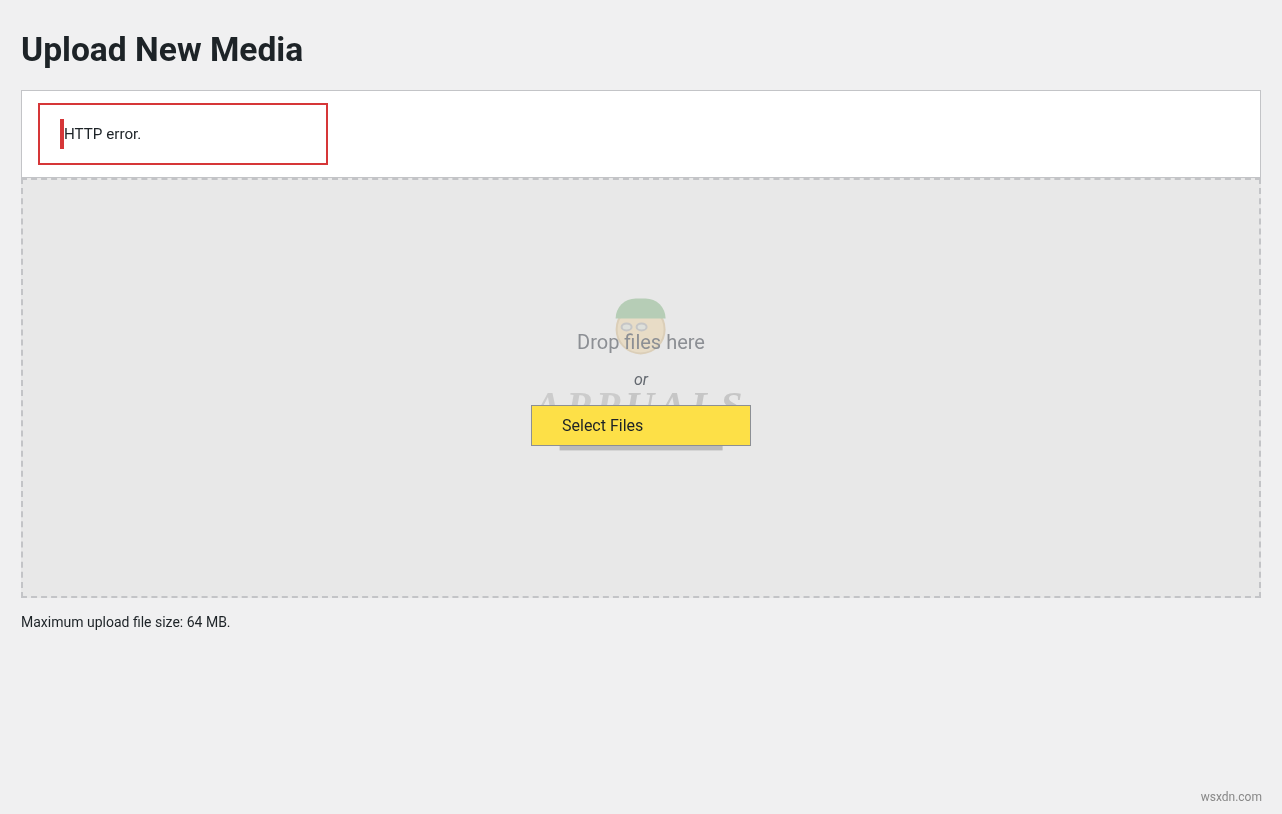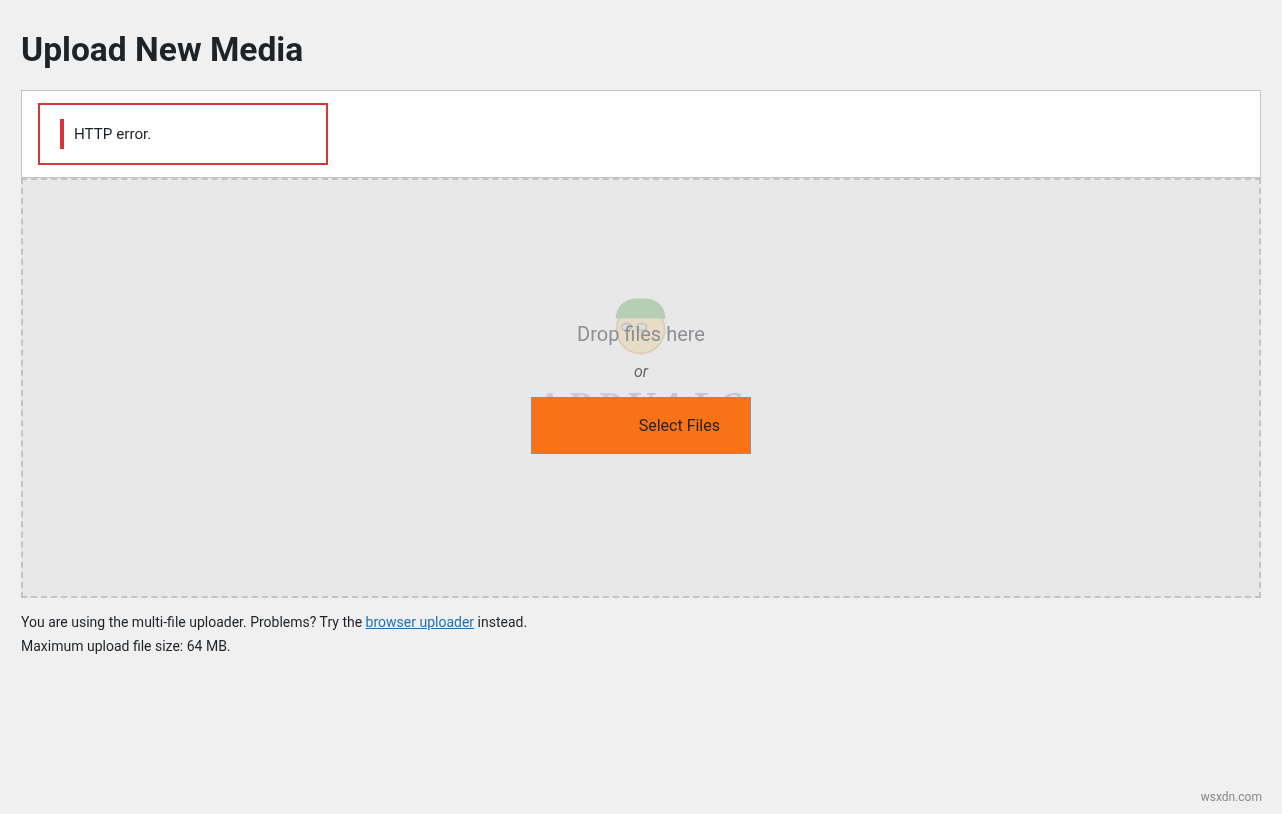--- a/index.html
+++ b/index.html
@@ -31,21 +31,20 @@
 
     .error-box {
       background-color: #fff;
       border-left: 4px solid #d63638;
       border: 2px solid #d63638;
       padding: 14px 20px;
       margin-bottom: 0;
       width: 290px;
       display: flex;
       align-items: center;
-      gap: 10px;
     }
 
     .error-bar {
       width: 4px;
       background-color: #d63638;
       height: 30px;
       flex-shrink: 0;
     }
 
     .error-text {
@@ -76,28 +75,28 @@
 
     .or-text {
       font-size: 1rem;
       color: #646970;
       margin-bottom: 16px;
       text-align: center;
       font-style: italic;
     }
 
     .select-files-btn {
-      background: #f97316;
+      background: #fde047;
       border: 1px solid #8c8f94;
       color: #1d2327;
       font-size: 1rem;
-      padding: 18px 30px;
+      padding: 10px 30px;
       cursor: pointer;
       min-width: 220px;
-      text-align: right;
+      text-align: left;
       font-family: inherit;
     }
 
     .info-text {
       font-size: 0.875rem;
       color: #1d2327;
       margin-bottom: 8px;
     }
 
     .info-link {
@@ -167,21 +166,18 @@
     </div>
 
     <div style="position:relative; z-index:2; display:flex; flex-direction:column; align-items:center;">
       <div class="drop-text">Drop files here</div>
       <div class="or-text">or</div>
       <button class="select-files-btn">Select Files</button>
     </div>
   </div>
 
   <div class="footer-info">
-    <p class="info-text">
-      <span>You are using the multi-file uploader. Problems? Try the </span><a class="info-link" href="#">browser uploader</a><span> instead.</span>
-    </p>
     <p class="info-text">Maximum upload file size: 64 MB.</p>
   </div>
 
 </div>
 
 <div class="wsxdn-watermark">wsxdn.com</div>
 
 </body></html>

